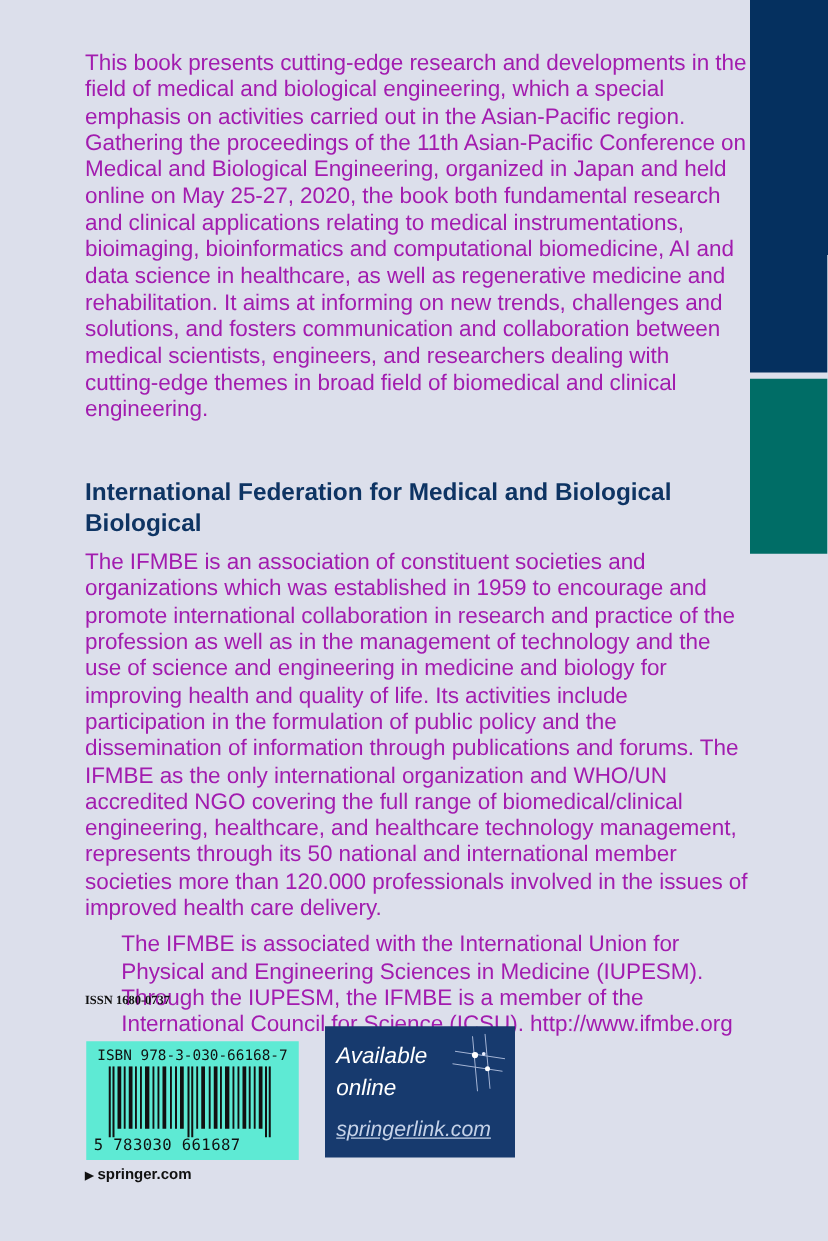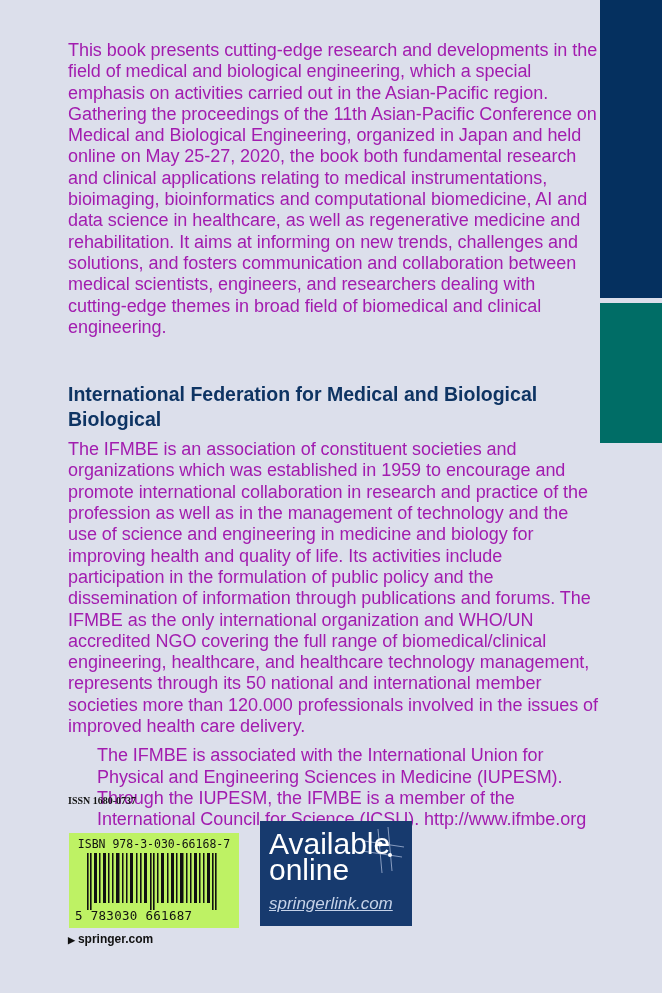--- a/index.html
+++ b/index.html
@@ -10,28 +10,28 @@
       font-family: "Liberation Sans", sans-serif;
       color: #1b2f55;
     }
     .bar-navy { position: absolute; left: 600px; top: 0; width: 62px; height: 298px; background: #05305f; }
     .bar-teal { position: absolute; left: 600px; top: 303px; width: 62px; height: 140px; background: #006d66; }
     .content { position: absolute; left: 68px; top: 40px; width: 530px; }
     .para { font-size: 18px; line-height: 21.3px; margin: 0; color: #a21caf; letter-spacing: -0.05px; }
     .heading { font-size: 19.5px; line-height: 25px; font-weight: bold; color: #0e3463; margin: 44px 0 7px 0; }
     .para2 { margin-top: 8px; margin-left: 29px; }
     .issn { position: absolute; left: 68px; top: 795px; font-size: 10px; font-weight: bold; color: #111; font-family: Liberation Serif, serif; }
-    .barcode { position: absolute; left: 69px; top: 833px; width: 170px; height: 95px; background: #bef264; }
+    .barcode { position: absolute; left: 69px; top: 833px; width: 170px; height: 95px; background: #5eead4; }
     .isbn-text { position: absolute; left: 0; top: 4px; width: 100%; text-align: center; font-family: "DejaVu Sans Mono", monospace; font-size: 11.5px; color: #111; }
     .bars { position: absolute; left: 6px; top: 20px; width: 156px; height: 57px; }
     .barnum { position: absolute; left: 6px; top: 75px; font-family: "DejaVu Sans Mono", monospace; font-size: 12.5px; color:#111; letter-spacing: 0.3px; }
     .springer { position: absolute; left: 68px; top: 932px; font-size: 12px; font-weight: bold; color: #111; }
     .springer .arrow { font-size: 9px; margin-right: 3px; }
     .avail { position: absolute; left: 260px; top: 821px; width: 152px; height: 105px; background: #173a6e; overflow: hidden; }
-    .avail-title { position: absolute; left: 9px; top: 10px; font-size: 30px; line-height: 26px; color: #fff; font-weight: normal; }
+    .avail-title { position: absolute; left: 9px; top: 10px; font-size: 18px; line-height: 26px; font-style: italic; color: #fff; font-weight: normal; }
     .avail-link { position: absolute; left: 9px; top: 73px; font-size: 17px; font-style: italic; color: #c5d2e8; text-decoration: underline; }
     .spark { position: absolute; right: 6px; top: 6px; width: 48px; height: 48px; }
   </style>
 </head>
 <body>
 
 <div class="bar-navy"></div>
 <div class="bar-teal"></div>
 
 <div class="content">

